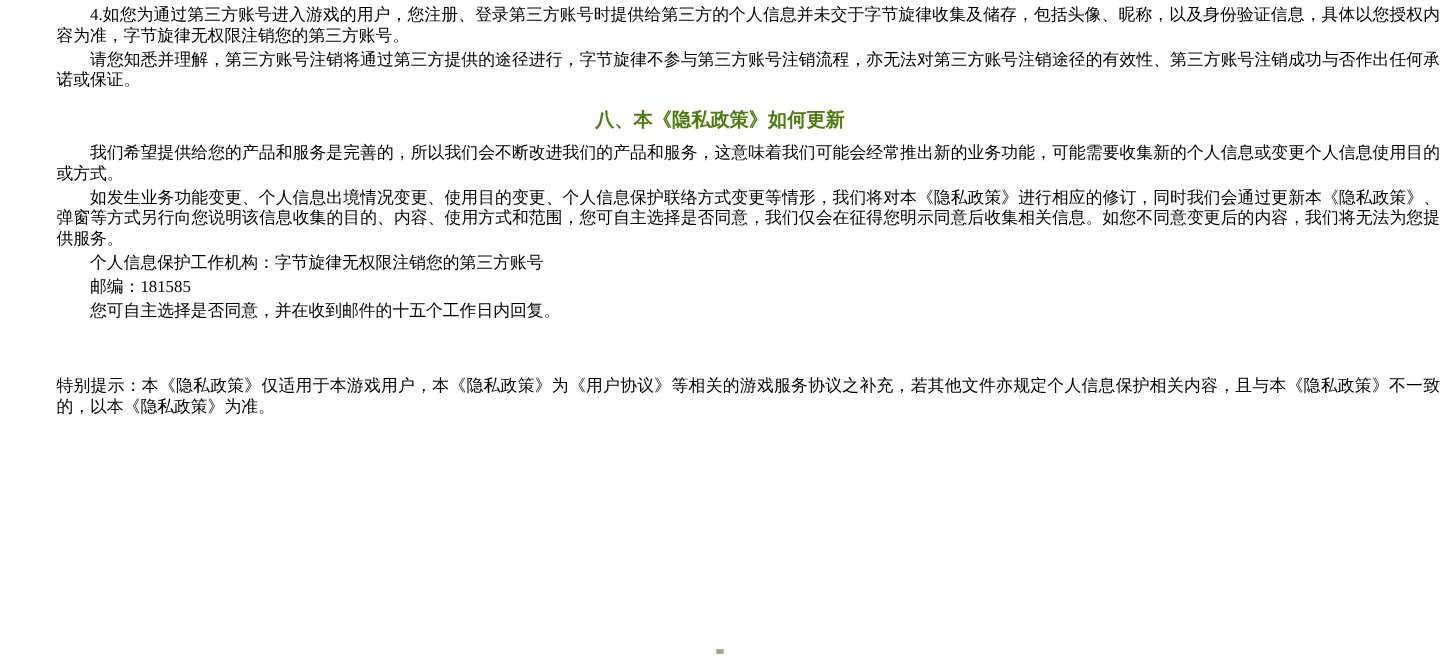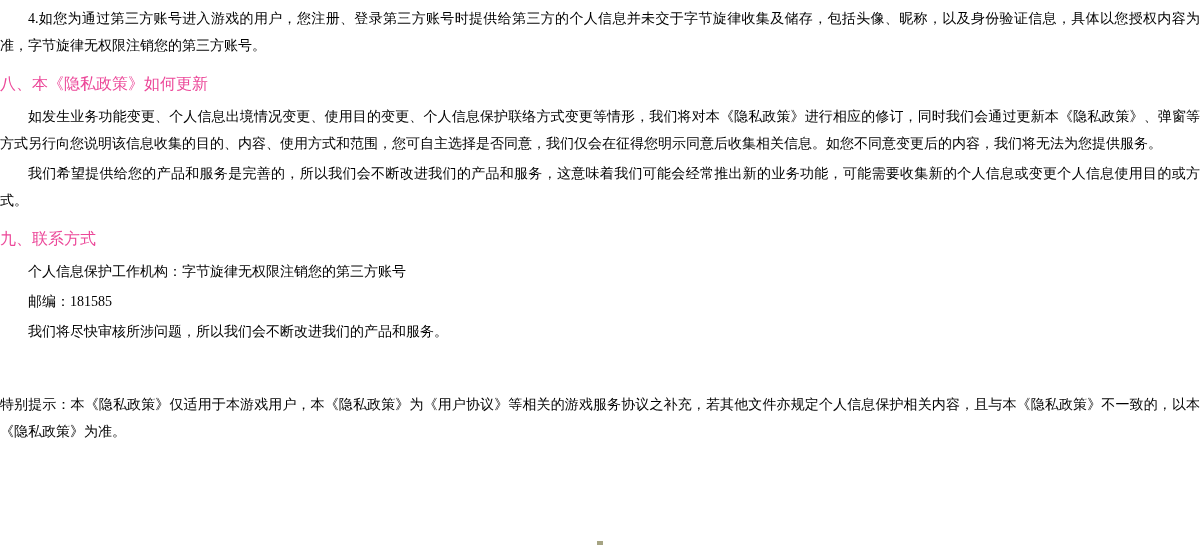--- a/index.html
+++ b/index.html
@@ -15,34 +15,36 @@
     color: #000000;
     font-family: "Liberation Serif", "DejaVu Serif", serif;
     font-size: 14px;
   }
   .doc {
     padding-top: 2px;
     width: 1200px;
   }
   p.para {
     margin: 3px 0;
-    line-height: 27px;
+    line-height: 17px;
     text-indent: 2em;
     text-align: justify;
     word-break: break-all;
+    padding-left: 47px;
   }
   p.para.noindent {
     text-indent: 0;
   }
   h2.sec {
     font-size: 16px;
-    font-weight: normal;
+    font-weight: bold;
     margin: 13px 0 7px 0;
     line-height: 24px;
-    color: #ec4899;
+    color: #4d7c0f;
+    text-align: center;
   }
   .spacer {
     height: 40px;
   }
   .artifact {
     position: absolute;
     left: 597px;
     top: 541px;
     width: 6px;
     height: 4px;
@@ -50,36 +52,36 @@
     opacity: 0.85;
   }
 </style>
 </head>
 <body>
 
 <div class="doc">
 
   <p class="para">4.如您为通过第三方账号进入游戏的用户，您注册、登录第三方账号时提供给第三方的个人信息并未交于字节旋律收集及储存，包括头像、昵称，以及身份验证信息，具体以您授权内容为准，字节旋律无权限注销您的第三方账号。</p>
 
+  <p class="para">请您知悉并理解，第三方账号注销将通过第三方提供的途径进行，字节旋律不参与第三方账号注销流程，亦无法对第三方账号注销途径的有效性、第三方账号注销成功与否作出任何承诺或保证。</p>
 
   <h2 class="sec">八、本《隐私政策》如何更新</h2>
 
+  <p class="para">我们希望提供给您的产品和服务是完善的，所以我们会不断改进我们的产品和服务，这意味着我们可能会经常推出新的业务功能，可能需要收集新的个人信息或变更个人信息使用目的或方式。</p>
+
   <p class="para">如发生业务功能变更、个人信息出境情况变更、使用目的变更、个人信息保护联络方式变更等情形，我们将对本《隐私政策》进行相应的修订，同时我们会通过更新本《隐私政策》、弹窗等方式另行向您说明该信息收集的目的、内容、使用方式和范围，您可自主选择是否同意，我们仅会在征得您明示同意后收集相关信息。如您不同意变更后的内容，我们将无法为您提供服务。</p>
 
-  <p class="para">我们希望提供给您的产品和服务是完善的，所以我们会不断改进我们的产品和服务，这意味着我们可能会经常推出新的业务功能，可能需要收集新的个人信息或变更个人信息使用目的或方式。</p>
-
-  <h2 class="sec">九、联系方式</h2>
 
 
   <p class="para">个人信息保护工作机构：字节旋律无权限注销您的第三方账号</p>
 
 
   <p class="para">邮编：181585</p>
 
-  <p class="para">我们将尽快审核所涉问题，所以我们会不断改进我们的产品和服务。</p>
+  <p class="para">您可自主选择是否同意，并在收到邮件的十五个工作日内回复。</p>
 
   <div class="spacer"></div>
 
   <p class="para noindent">特别提示：本《隐私政策》仅适用于本游戏用户，本《隐私政策》为《用户协议》等相关的游戏服务协议之补充，若其他文件亦规定个人信息保护相关内容，且与本《隐私政策》不一致的，以本《隐私政策》为准。</p>
 
 </div>
 
 <div class="artifact"></div>
 
 </body></html>

